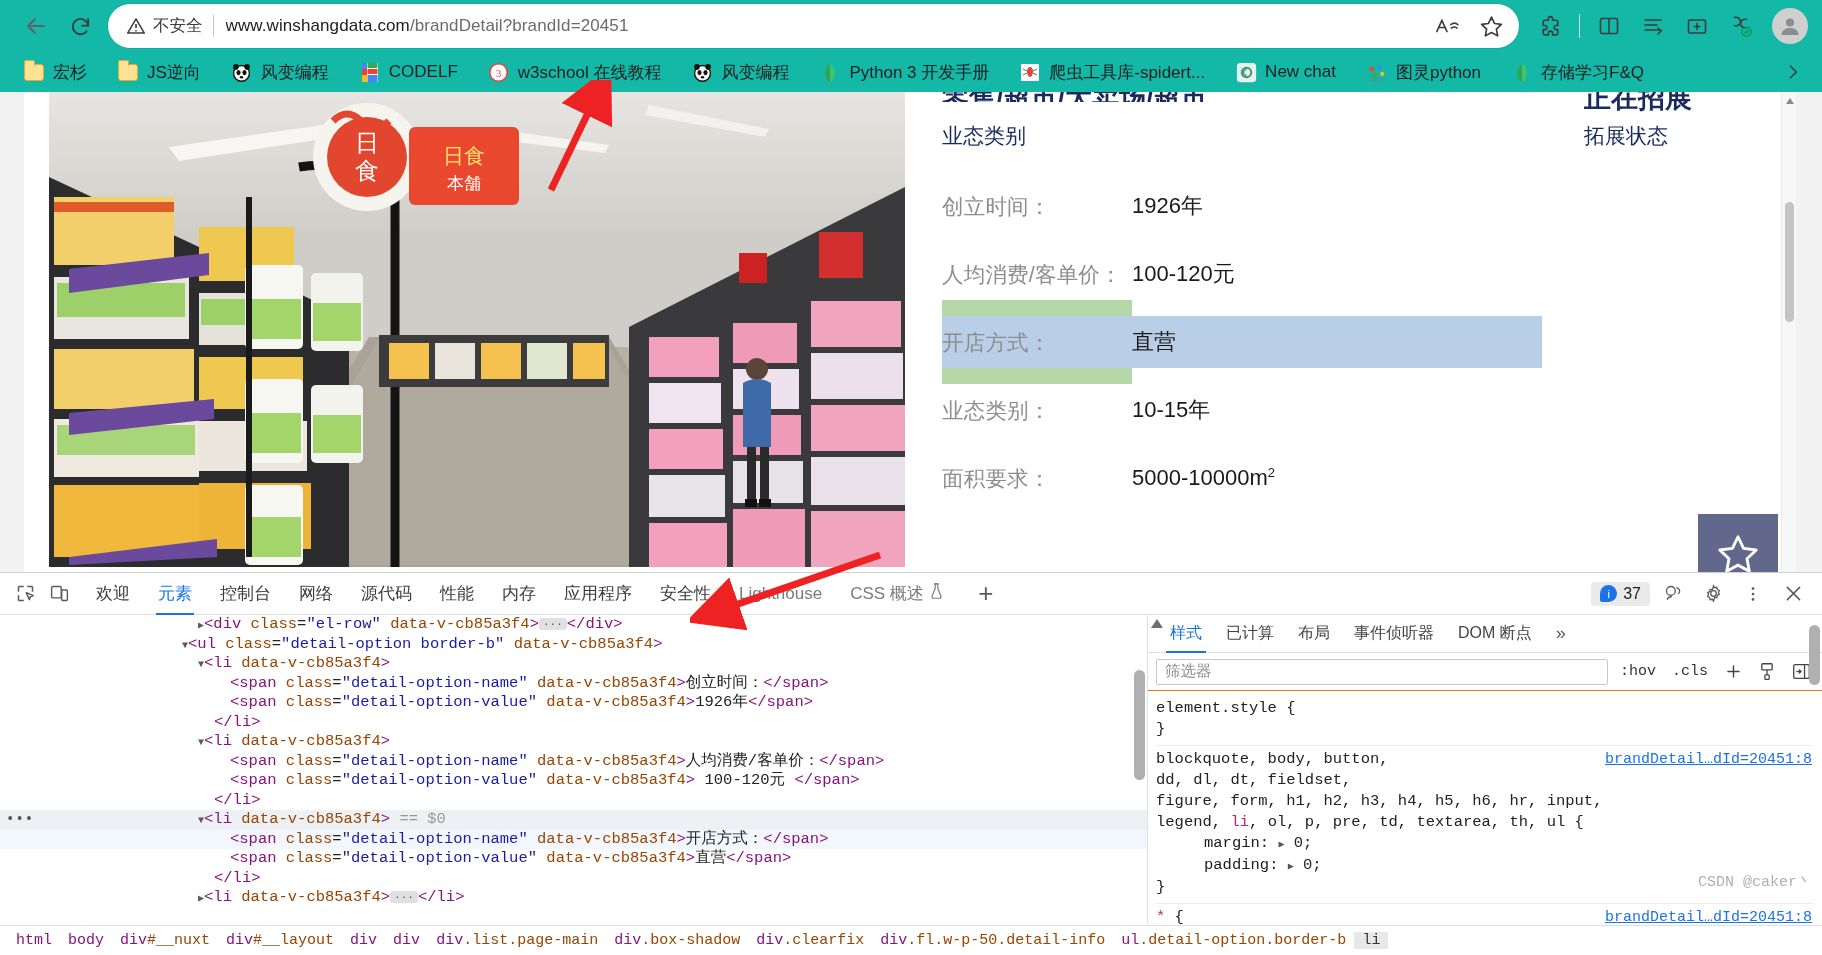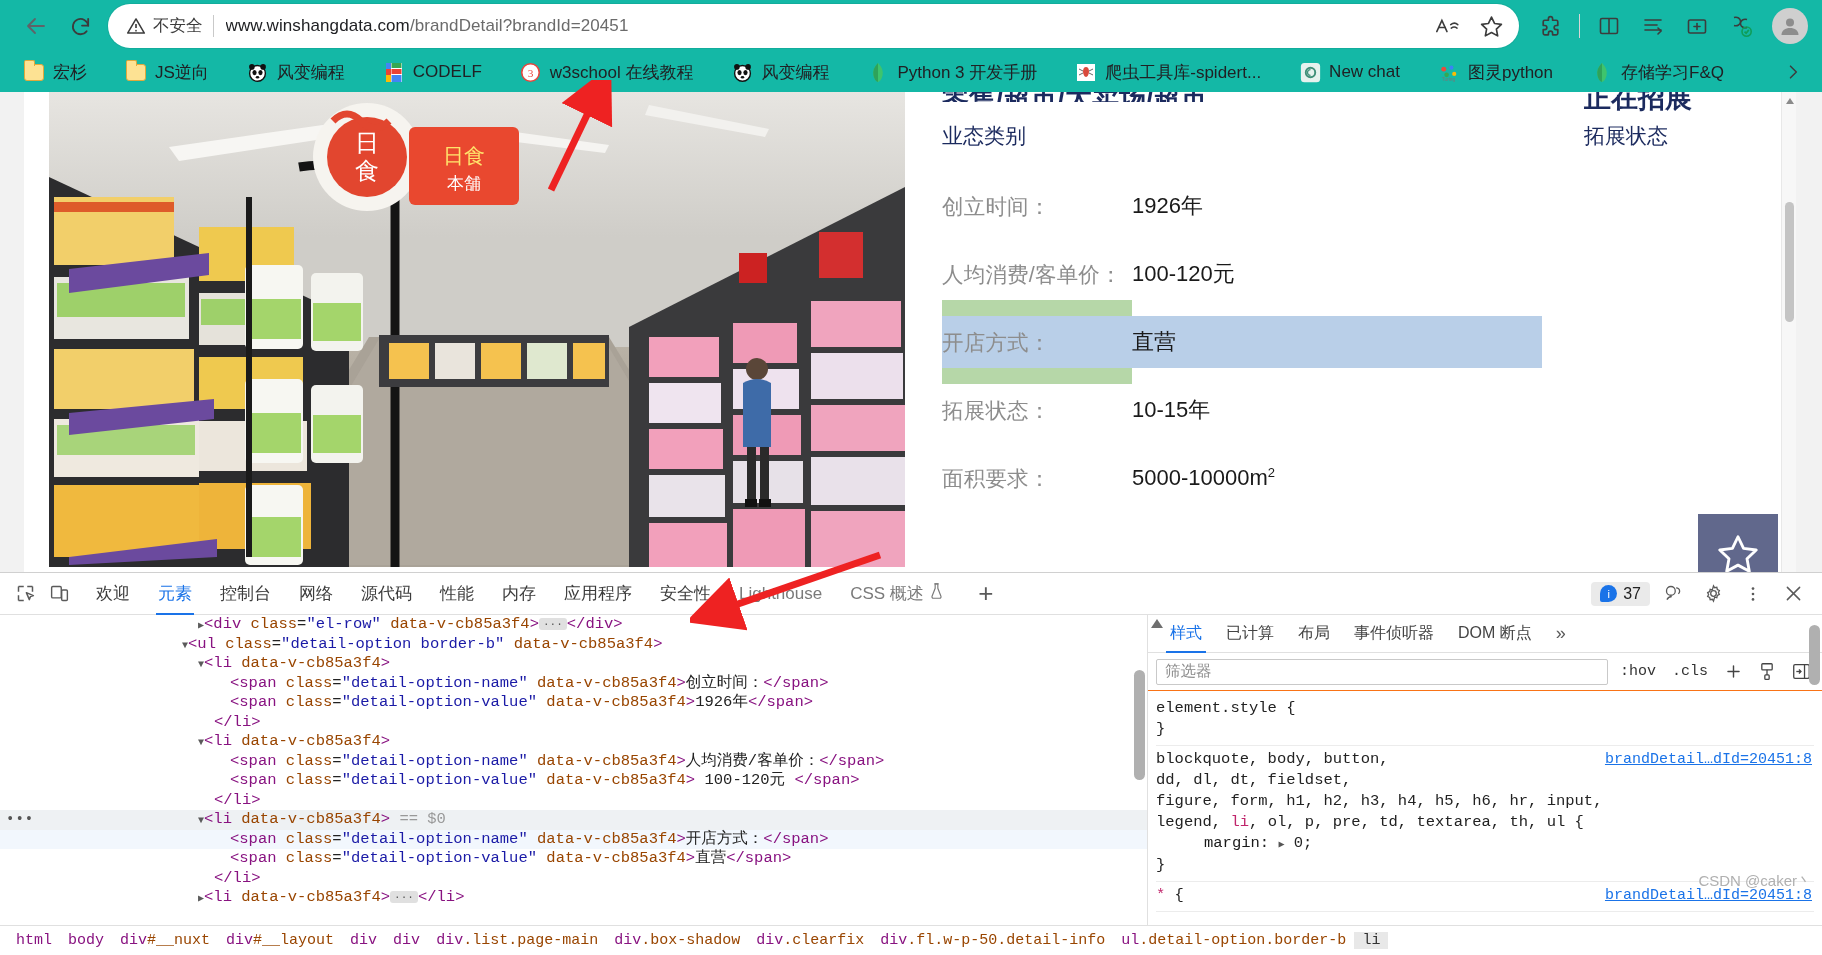--- a/index.html
+++ b/index.html
@@ -53,21 +53,21 @@
   .chrome-right .obtn { width:42px; height:42px; }
   .vsep { width:1px; height:24px; background:#d6d6d6; margin:0 6px; }
   .avatar-btn {
     width:36px; height:36px; border-radius:50%; background:#cfcfcf;
     display:flex;align-items:center;justify-content:center; margin-left:8px; cursor:pointer;
   }
 
   
   .bookmarks {
     position:absolute; left:0; top:52px; width:1822px; height:40px;
-    display:flex; align-items:center; padding:0 12px; gap:16px;
+    display:flex; align-items:center; padding:0 12px; gap:8px;
   }
   .bm {
     display:flex; align-items:center; gap:8px;
     padding: 4px 11px; border-radius:6px; cursor:pointer;
     font-size:17px; color:#202124; white-space:nowrap; flex:0 0 auto;
   }
   .bm-ico { width:22px; height:22px; flex:0 0 auto; display:flex; align-items:center; justify-content:center; }
   .bm-overflow { margin-left:auto; width:34px; height:34px; display:flex;align-items:center;justify-content:center; color:#3c3c3c; cursor:pointer;}
 
   
@@ -220,21 +220,21 @@
     position:absolute; left:0; bottom:0; width:1822px; height:30px;
     border-top:1px solid #e0e0e0; display:flex; align-items:center; padding-left:8px;
     font-family:"Liberation Mono","DejaVu Sans Mono",monospace; font-size:15px; background:#fff;
   }
   .bc-item { padding:0 8px; color:#881280; cursor:pointer; white-space:nowrap; }
   .bc-item .bc-cls { color:#994500; }
   .bc-item.sel { background:#e8e8e8; color:#333; }
 
   .watermark {
     position:absolute; right:10px; bottom:34px; font-size:15px; color:#b0b0b0;
-    font-family:Liberation Sans, sans-serif; pointer-events:none;margin-left:36px;
+    font-family:Liberation Mono, monospace; pointer-events:none;margin-left:36px;
   }
 
   
   .arrow-anno { position:absolute; pointer-events:none; }
   .arrow1 { left:505px; top:80px; }
   .arrow2 { left:690px; top:545px; }
 </style>
 </head>
 <body>
 
@@ -579,21 +579,21 @@
           </li>
           <li>
             <span class="detail-option-name">人均消费/客单价：</span>
             <span class="detail-option-value">100-120元</span>
           </li>
           <li class="selected-li">
             <span class="detail-option-name">开店方式：</span>
             <span class="detail-option-value">直营</span>
           </li>
           <li>
-            <span class="detail-option-name">拓展状态：</span>
+            <span class="detail-option-name">业态类别：</span>
             <span class="detail-option-value">10-15年</span>
           </li>
           <li>
             <span class="detail-option-name">面积要求：</span>
             <span class="detail-option-value">5000-10000m<sup>2</sup></span>
           </li>
         </ul>
       </div>
 
       <div class="right-col">
@@ -735,20 +735,21 @@
 
         <div class="st-rules" id="st-rules">
             <div class="rule">
               <div><span class="sel-plain">element.style {</span></div>
               <div>}</div>
             </div>
             <div class="rule">
               <span class="src">brandDetail…dId=20451:8</span>
               <div><span class="sel-plain">blockquote, body, button,</span><br><span class="sel-plain">dd, dl, dt, fieldset,</span><br><span class="sel-plain">figure, form, h1, h2, h3, h4, h5, h6, hr, input,</span><br><span class="sel-plain">legend, </span><span class="sel-match">li</span><span class="sel-plain">, ol, p, pre, td, textarea, th, ul {</span></div>
               <div class="prop"><span class="pname">margin</span>: <span class="arrow">▶</span> 0;</div>
+              <div class="prop"><span class="pname">padding</span>: <span class="arrow">▶</span> 0;</div>
               <div>}</div>
             </div>
             <div class="rule">
               <span class="src">brandDetail…dId=20451:8</span>
               <div><span class="sel-match">*</span><span class="sel-plain"> {</span></div>
             </div>
           </div>
         <div class="st-scroll-r"></div>
         <div class="watermark">CSDN @caker丶</div>
       </div>

